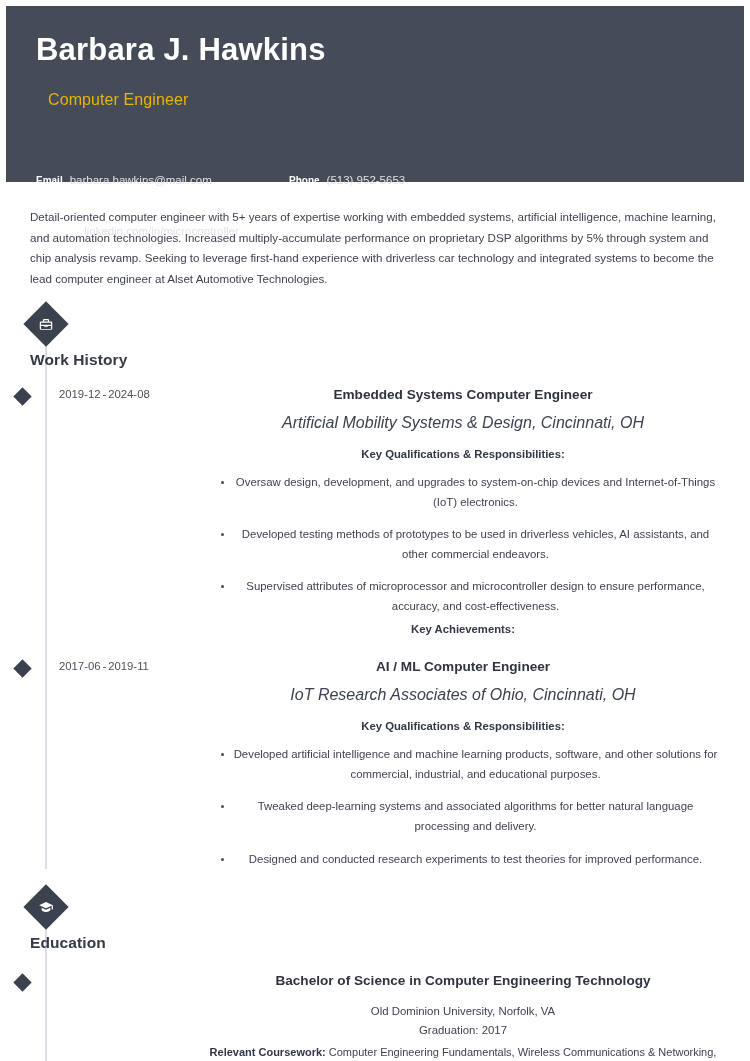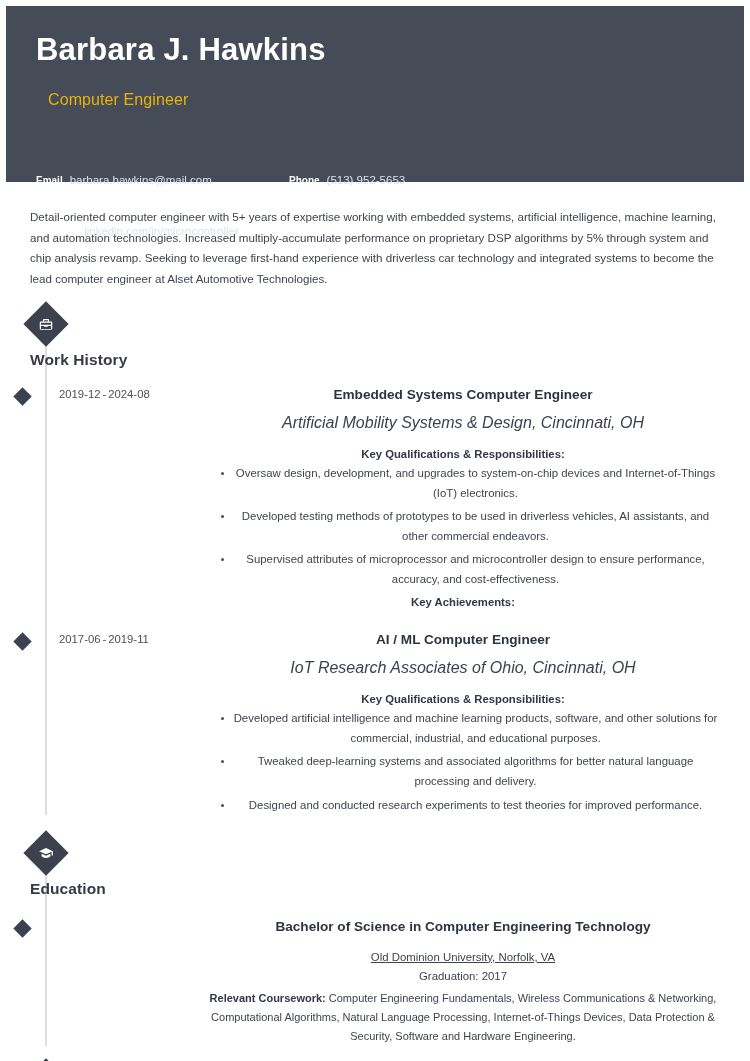--- a/index.html
+++ b/index.html
@@ -197,21 +197,21 @@
     margin: 3px 0 0 0;
     padding: 0 0 0 15px;
     list-style: none;
   }
   ul.bullets li {
     position: relative;
     font-size: 11.4px;
     line-height: 1.72;
     color: #3f4350;
     padding-left: 10px;
-    margin-top: 4px;
+    margin-top: 13px;
   }
   ul.bullets li::before {
     content: "";
     position: absolute;
     left: 0;
     top: 8px;
     width: 3px;
     height: 3px;
     border-radius: 50%;
     background: #4a4e5a;
@@ -334,21 +334,21 @@
         </div>
         <div class="section-title">Education</div>
       </div>
 
       <div class="entries">
         <div class="entry edu-entry">
           <div class="entry-marker"></div>
           <div class="entry-dates"></div>
           <div class="entry-main">
             <div class="entry-title">Bachelor of Science in Computer Engineering Technology</div>
-            <div class="edu-line" style="padding-top:12px;text-decoration:underline;">Old Dominion University, Norfolk, VA</div>
+            <div class="edu-line" style="padding-top:12px;">Old Dominion University, Norfolk, VA</div>
             <div class="edu-line">Graduation: 2017</div>
             <div class="edu-course"><b>Relevant Coursework:</b> <span>Computer Engineering Fundamentals, Wireless Communications &amp; Networking, Computational Algorithms, Natural Language Processing, Internet-of-Things Devices, Data Protection &amp; Security, Software and Hardware Engineering.</span></div>
           </div>
         </div>
       </div>
     </div>
 
     <div class="section sec-skills">
 
       <div class="section-head">

